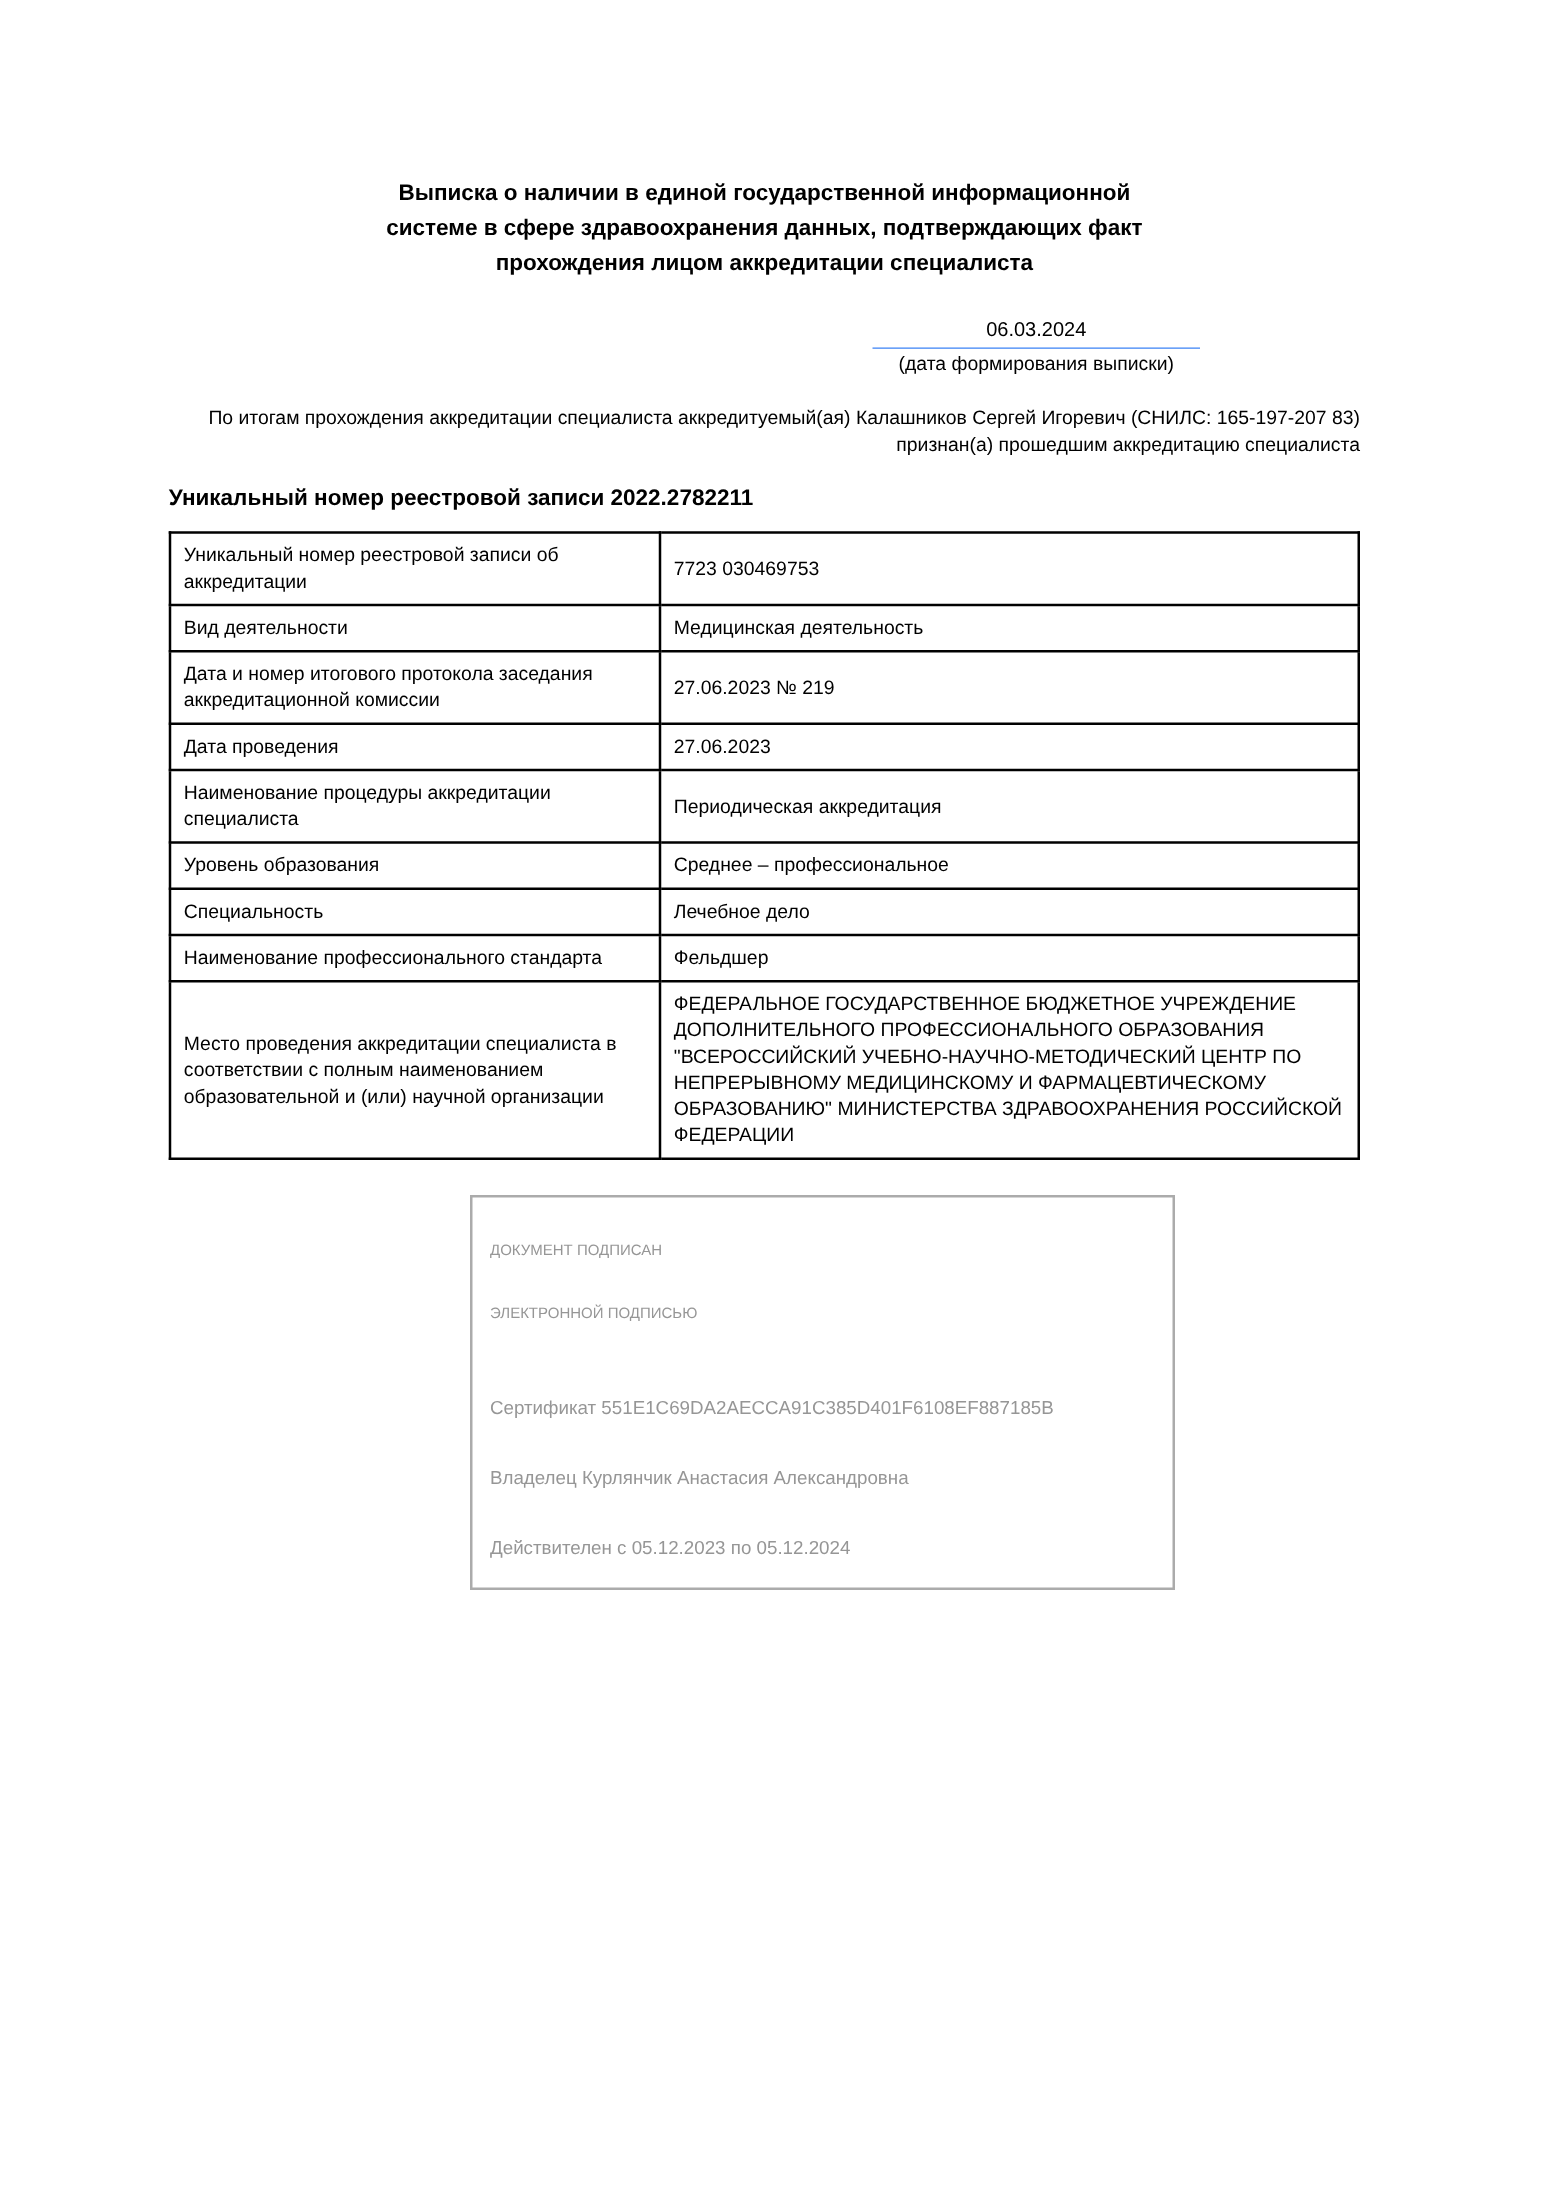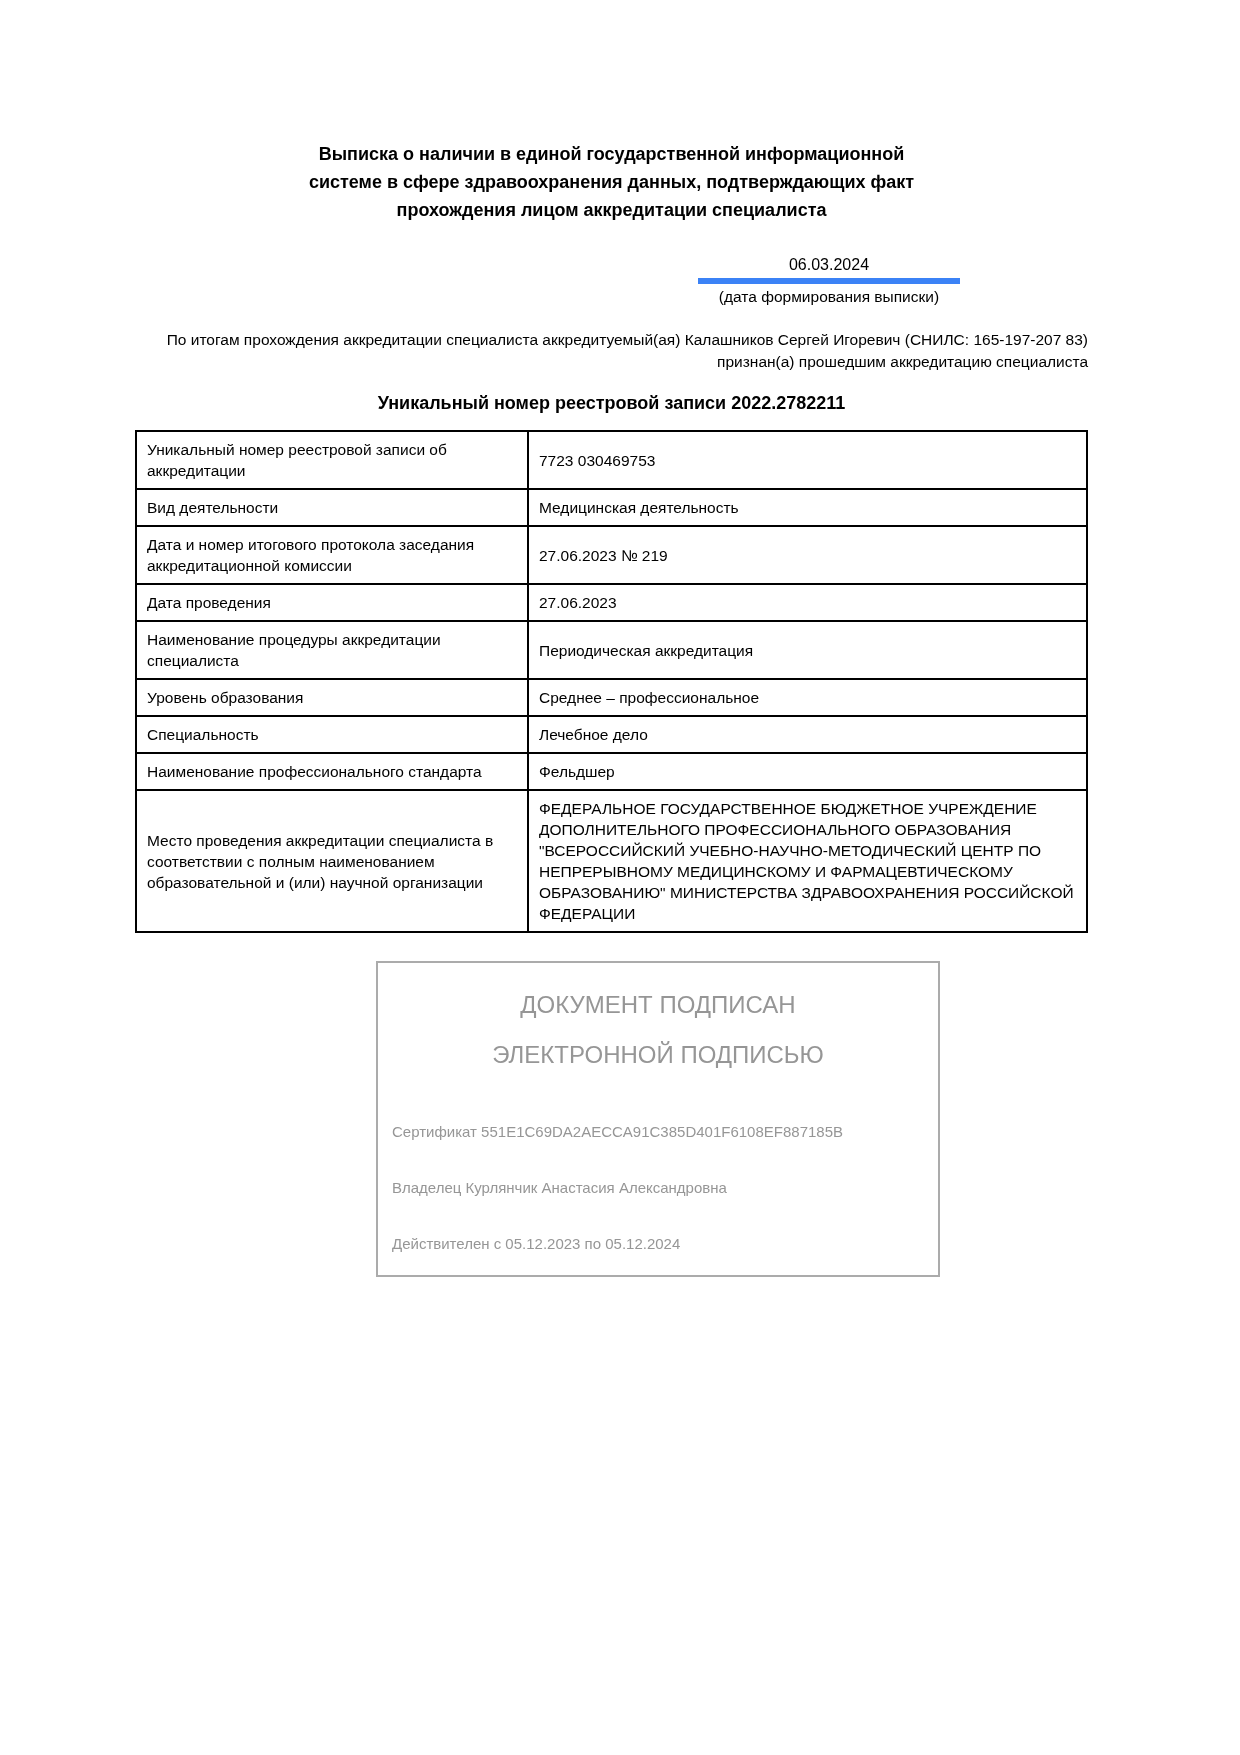--- a/index.html
+++ b/index.html
@@ -21,42 +21,42 @@
   }
 
   .date-block {
     width:262px;
     margin:30px 128px 0 auto;
     text-align:center;
     font-size:16px; line-height:21px;
   }
   .date-value {
     display:block;
-    border-bottom:6px solid #3b82f6;
+    border-bottom:1px solid #3b82f6;
     padding:0 10px 3px 10px;
     margin-top:20px;
   }
   .date-caption { display:block; font-size:15.5px; padding-top:2px; }
 
   .intro {
     margin-top:22px;
     text-align:right;
     font-size:15.5px; line-height:22px;
   }
 
   .section-heading {
     margin-top:52px;
     text-align:center;
     font-size:16px;
     text-decoration:underline;
   }
 
   .registry-heading {
     margin-top:20px;
-    text-align:center;
+    text-align:left;
     font-size:18px; font-weight:bold;
   }
 
   table.acc-table {
     width:100%;
     margin-top:16px;
     border-collapse:collapse;
     font-size:15.5px;
   }
   table.acc-table td {
@@ -68,22 +68,21 @@
   table.acc-table td.label-cell { width:392px; }
 
   .signature-box {
     width:564px;
     margin:28px 0 0 241px;
     border:2px solid #ababab;
     color:#969696;
     padding:30px 14px 22px 14px;
   }
   .sig-title {
-    text-align:center;
-    font-size:24px;
+    font-size:12px;
     line-height:24px;
   }
   .sig-title-2 { margin-top:26px; }
   .sig-detail {
     font-size:15px;
     margin-top:38px;
     line-height:18px;
   }
   .sig-detail.first { margin-top:56px; }
 </style>

